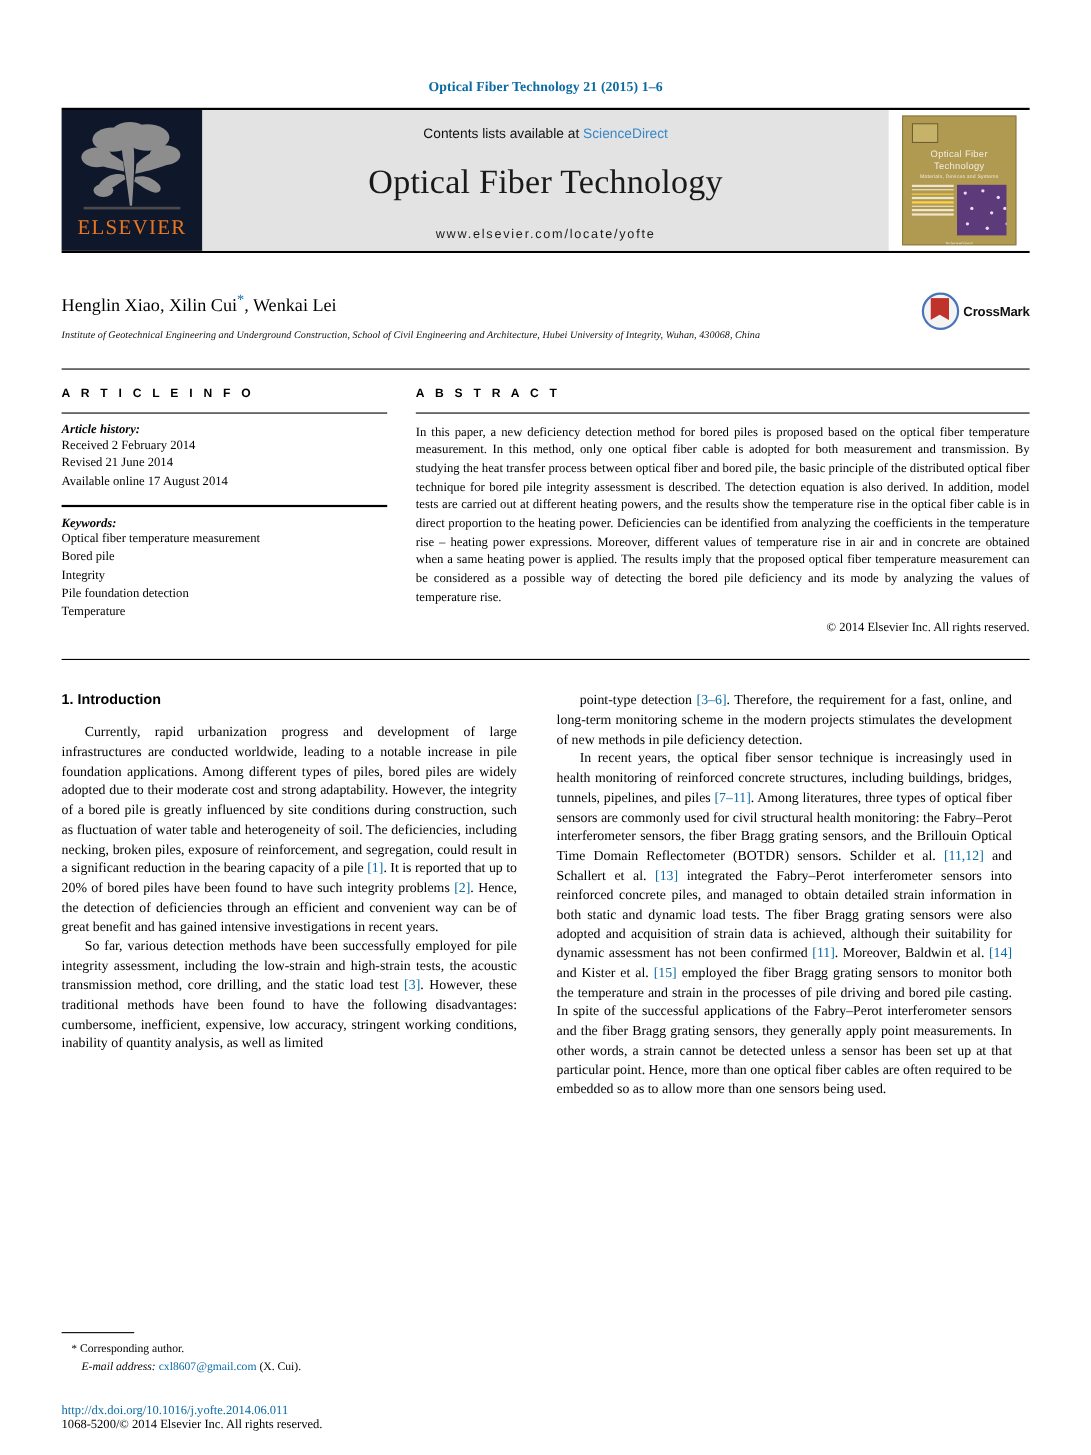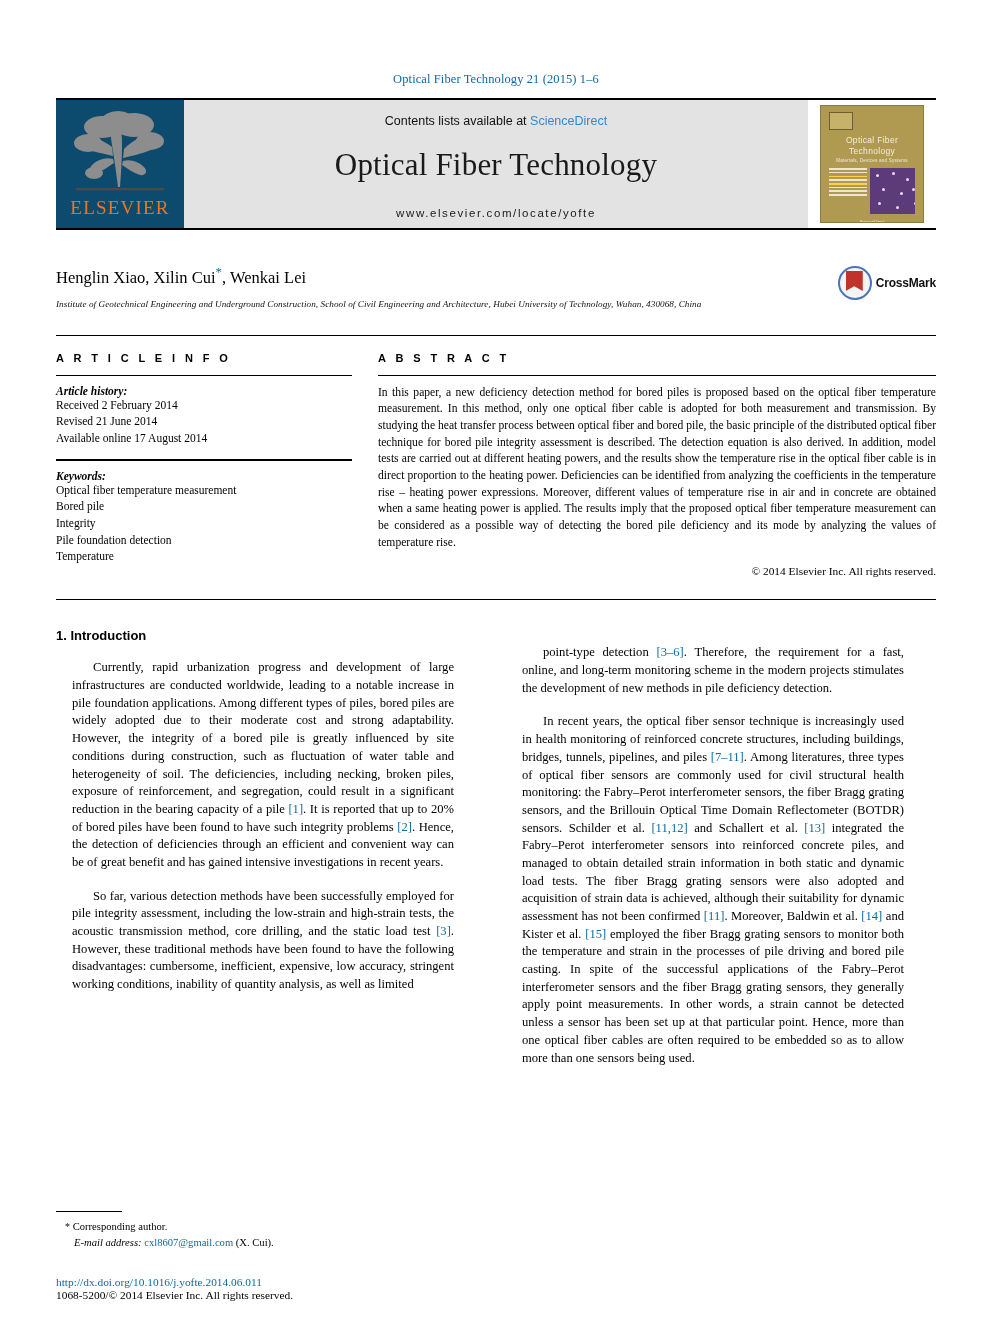--- a/index.html
+++ b/index.html
@@ -21,21 +21,21 @@
     position: relative;
     box-sizing: border-box;
     padding: 0 56px;
   }
 
   
   .running-head {
     text-align: center;
     color: #0b6aa2;
     font-family: "Liberation Serif", serif;
-    font-weight: normal;
+    font-weight: bold;
     font-size: 12.5px;
     letter-spacing: 0.1px;
     padding-top: 72px;
   }
 
   
   .masthead {
     margin-top: 11px;
     border-top: 2px solid #000;
     border-bottom: 2px solid #000;
@@ -43,21 +43,21 @@
     display: flex;
     align-items: stretch;
   }
   .masthead-left {
     width: 128px;
     flex: 0 0 128px;
     display: flex;
     flex-direction: column;
     align-items: center;
     justify-content: center;
-    background: #0c4a6e;
+    background: #0f172a;
   }
   .elsevier-tree {
     width: 96px;
     height: 86px;
     position: relative;
   }
   .elsevier-word {
     color: #e87722;
     font-family: "Liberation Serif", serif;
     font-size: 19px;
@@ -305,21 +305,21 @@
     font-family: "Liberation Sans", sans-serif;
     font-weight: bold;
     font-size: 13px;
     margin: 0 0 14px 0;
   }
   p.para {
     font-family: "Liberation Serif", serif;
     font-size: 12.6px;
     line-height: 1.405;
     text-align: justify;
-    margin: 16px;
+    margin: 0;
     text-indent: 21px;
     hyphens: none;
   }
   p.para + p.para { margin-top: 0; }
   .ref { color: #0b6aa2; }
 
   
   .footnote {
     position: absolute;
     left: 56px;
@@ -429,21 +429,21 @@
         </div>
         <div class="cover-foot">ScienceDirect</div>
       </div>
     </div>
   </div>
 
   <div class="title-block">
     <div class="authors">
       <span>Henglin Xiao, Xilin Cui</span><span class="star">*</span><span>, Wenkai Lei</span>
     </div>
-    <div class="affiliation">Institute of Geotechnical Engineering and Underground Construction, School of Civil Engineering and Architecture, Hubei University of Technology, Wuhan, 430068, China</div>
+    <div class="affiliation">Institute of Geotechnical Engineering and Underground Construction, School of Civil Engineering and Architecture, Hubei University of Integrity, Wuhan, 430068, China</div>
 
     <div class="crossmark">
       <div class="cm-logo"></div>
       <div class="cm-text">CrossMark</div>
     </div>
   </div>
 
   <div class="info-abstract">
 
     <div class="col-info">

